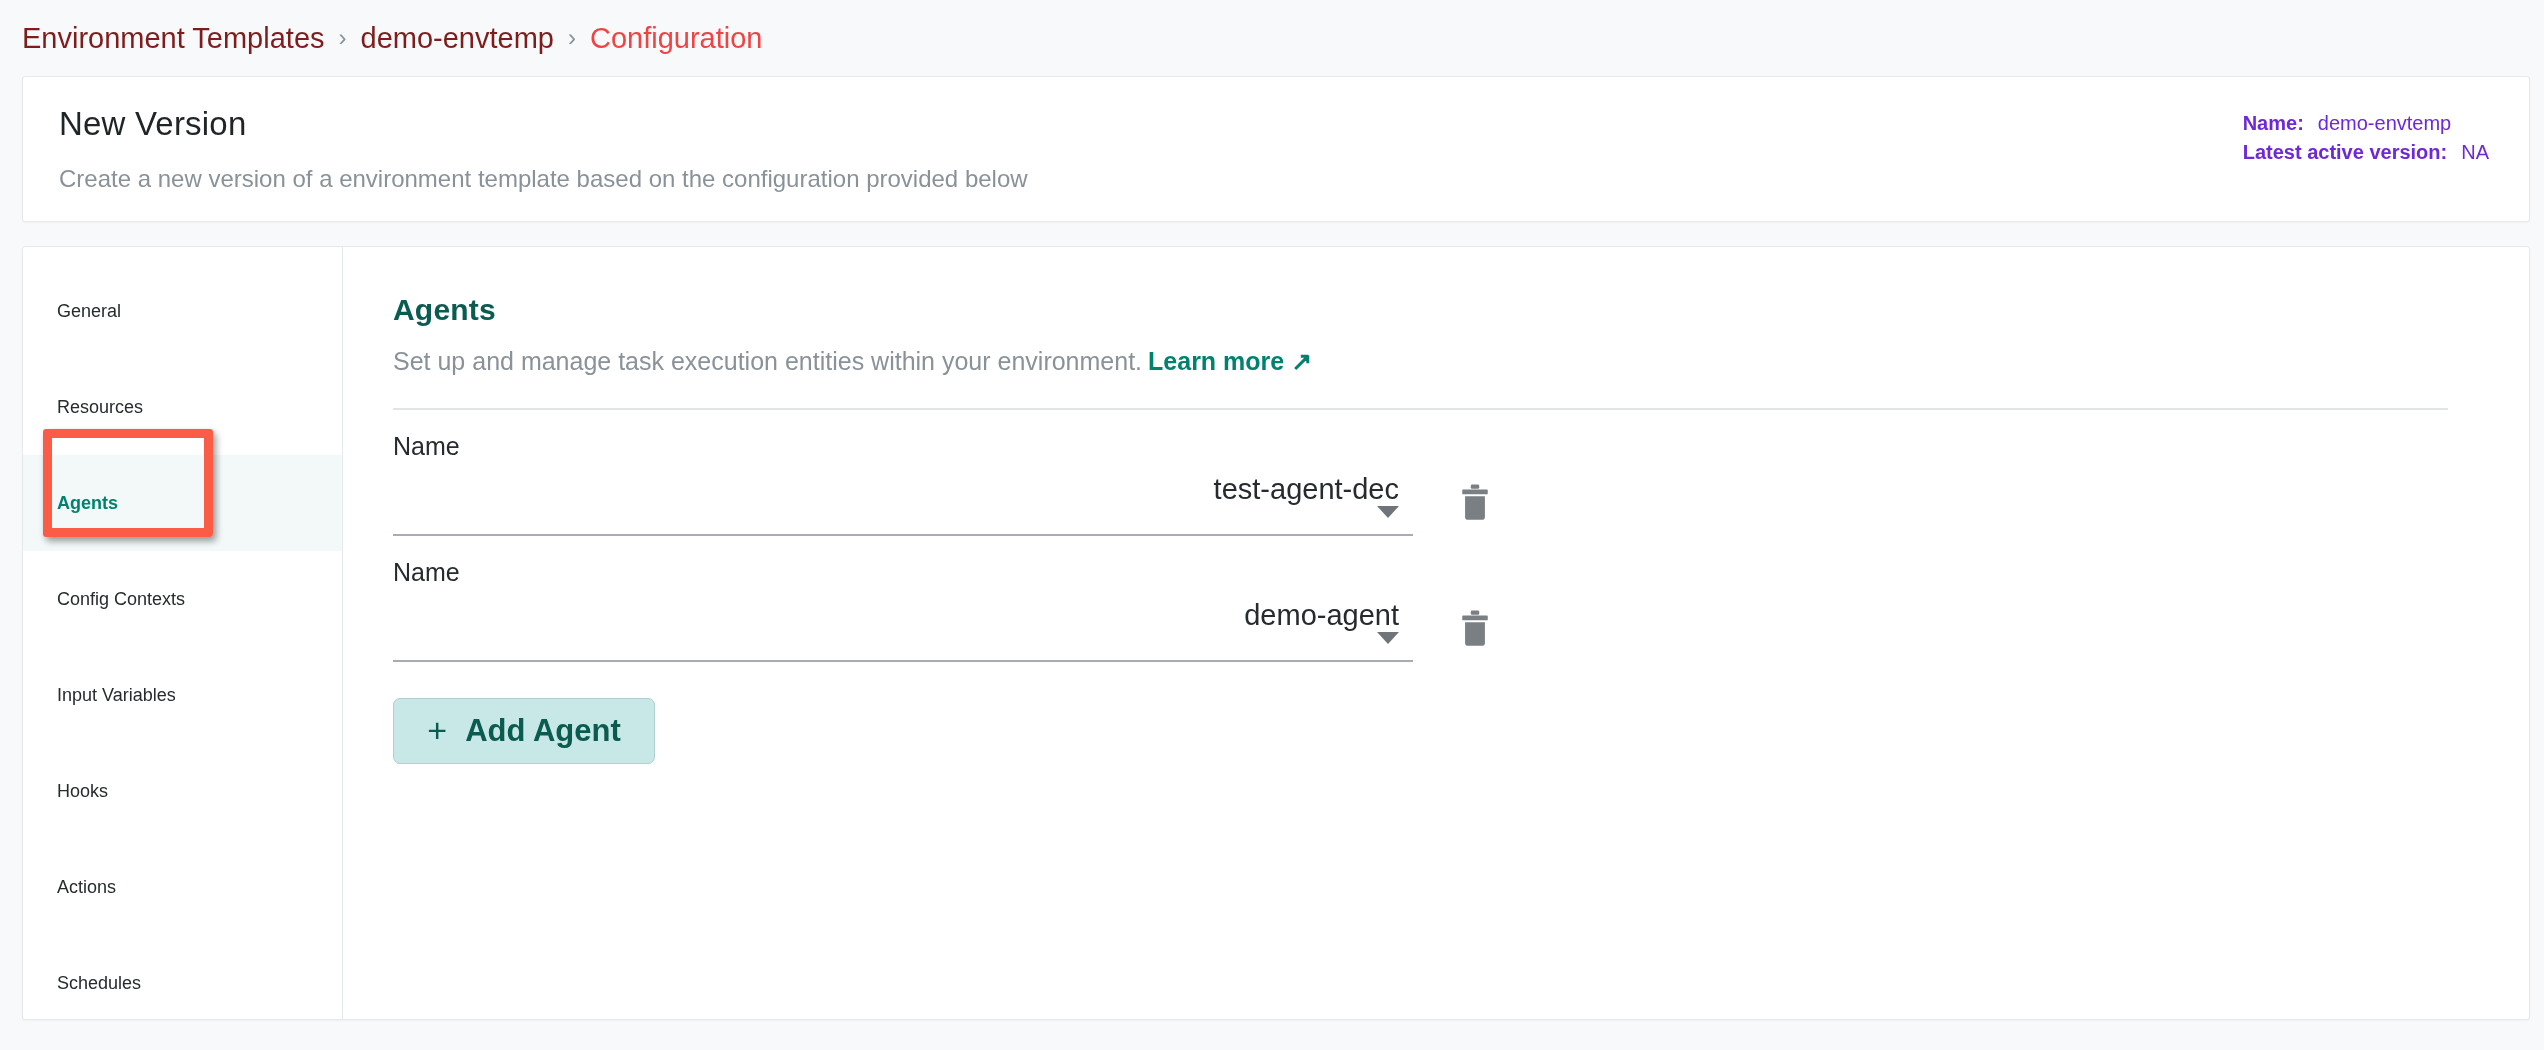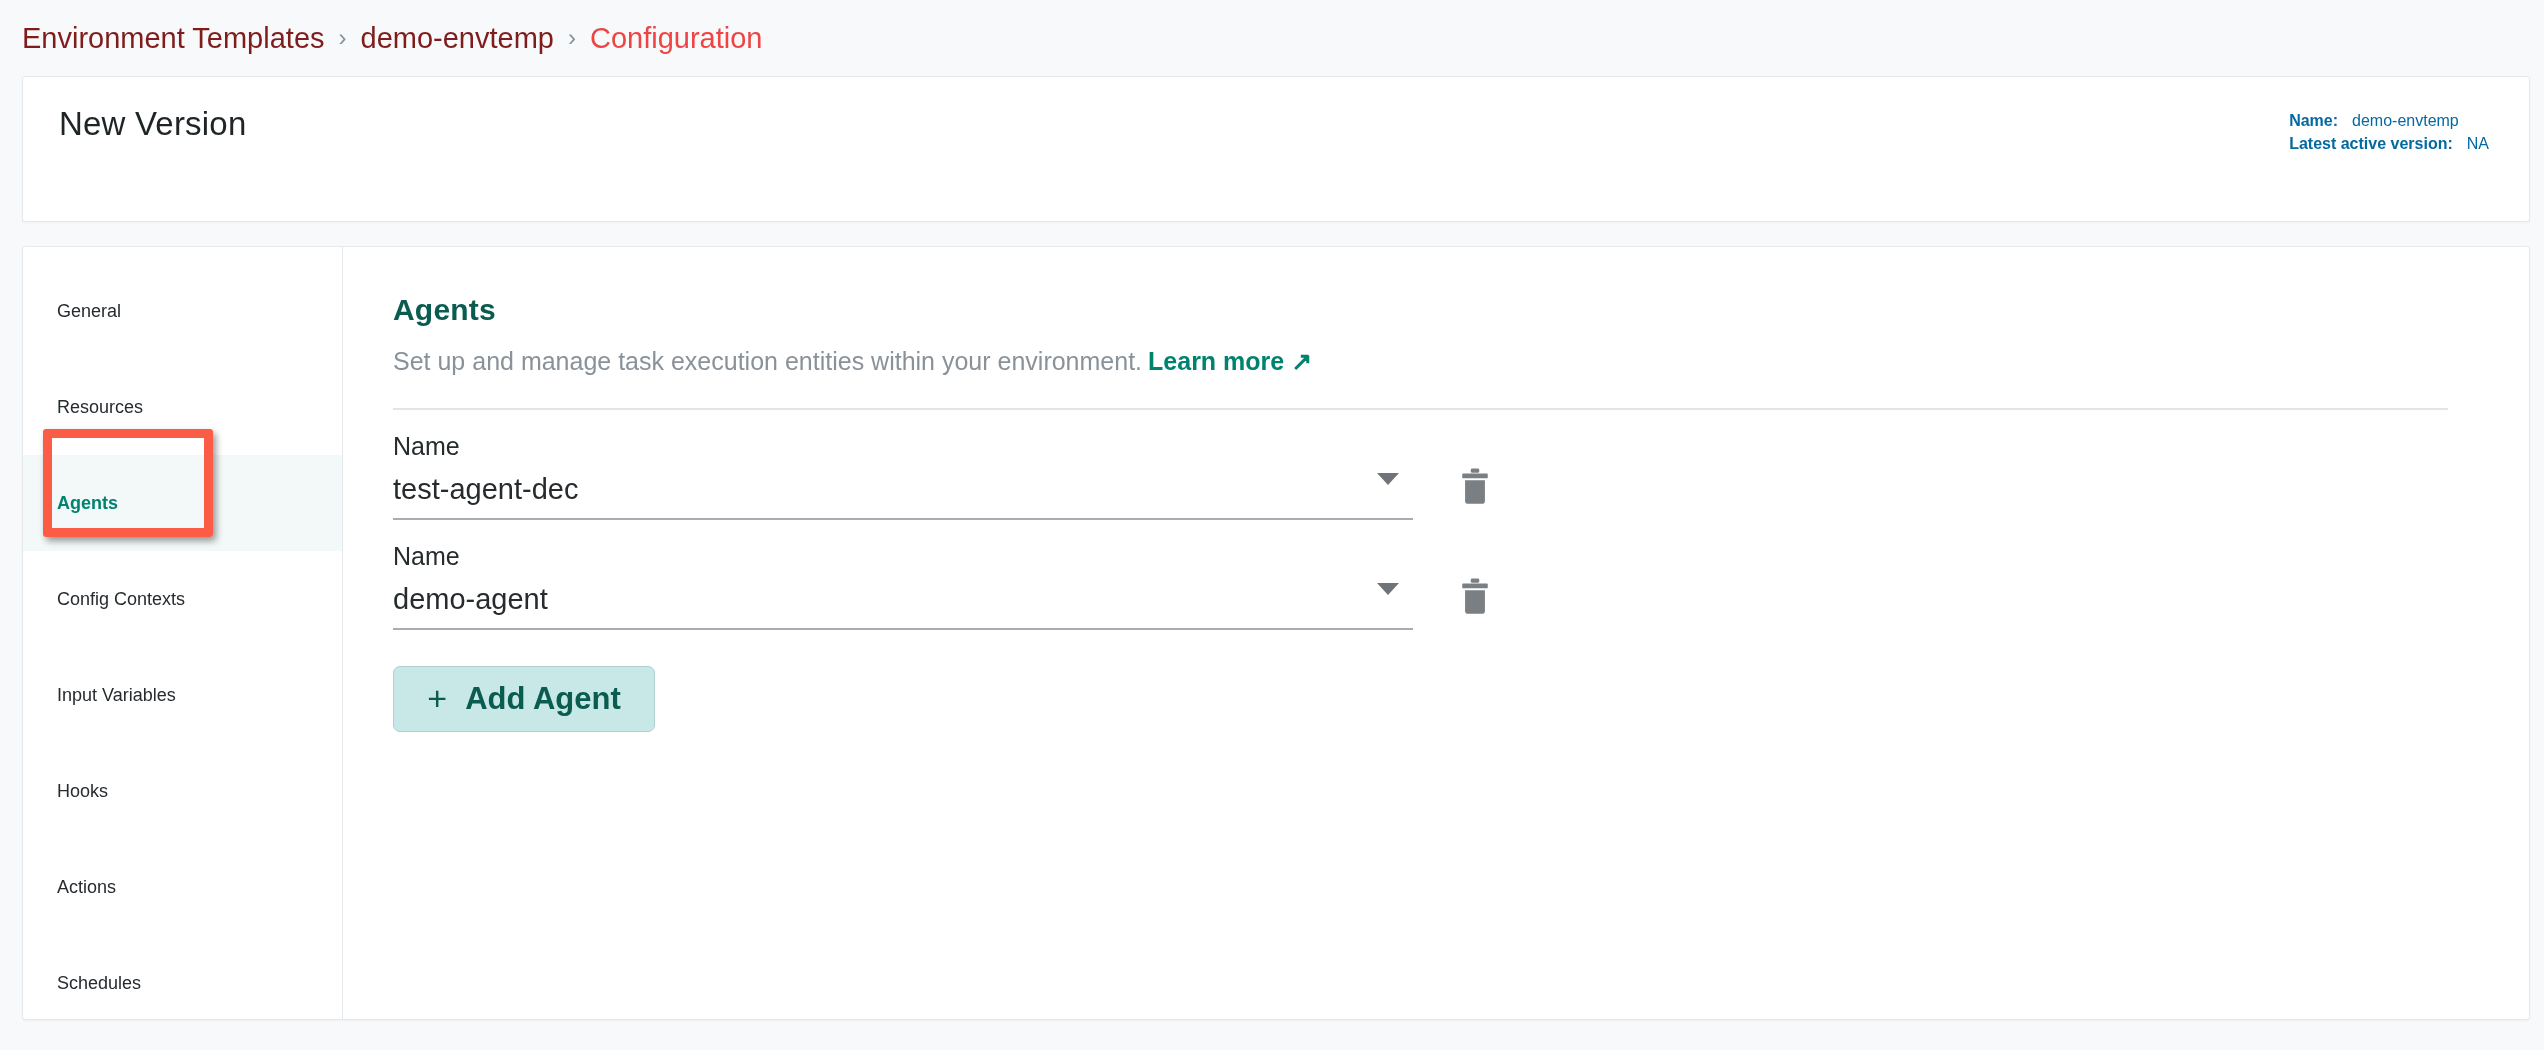--- a/index.html
+++ b/index.html
@@ -48,22 +48,22 @@
   .header-sub {
     margin-top: 22px;
     font-size: 24px;
     color: #8A9299;
   }
   .header-meta {
     position: absolute;
     top: 32px;
     right: 40px;
     text-align: left;
-    font-size: 16px;
-    color: #0369a1;
+    font-size: 20px;
+    color: #6d28d9;
     line-height: 1.45;
   }
   .meta-row { display: flex; gap: 14px; white-space: nowrap; }
   .meta-row .k { font-weight: 700; }
   .meta-row .v { font-weight: 400; }
 
   
   .body-card {
     margin-top: 24px;
     height: 774px;
@@ -150,23 +150,24 @@
   }
   .field-label {
     font-size: 25px;
     color: #262B2E;
     margin-bottom: 12px;
   }
   .select-wrap {
     position: relative;
     border-bottom: 2px solid #A7ADB2;
     display: flex;
-    align-items: flex-start;
+    align-items: flex-end;
     padding: 0 14px 12px 0;
     cursor: pointer;
+    flex-direction: column;
   }
   .select-value {
     flex: 1;
     font-size: 29px;
     color: #262B2E;
   }
   .caret {
     width: 0; height: 0;
     border-left: 11px solid transparent;
     border-right: 11px solid transparent;
@@ -216,20 +217,21 @@
 <div class="breadcrumb">
   <span class="crumb-link">Environment Templates</span>
   <span class="crumb-sep">›</span>
   <span class="crumb-link">demo-envtemp</span>
   <span class="crumb-sep">›</span>
   <span class="crumb-current">Configuration</span>
 </div>
 
 <div class="card header-card">
   <div class="header-title">New Version</div>
+  <div class="header-sub">Create a new version of a environment template based on the configuration provided below</div>
 
   <div class="header-meta">
     <div class="meta-row">
       <span class="k">Name:</span>
       <span class="v">demo-envtemp</span>
     </div>
     <div class="meta-row">
       <span class="k">Latest active version:</span>
       <span class="v">NA</span>
     </div>

